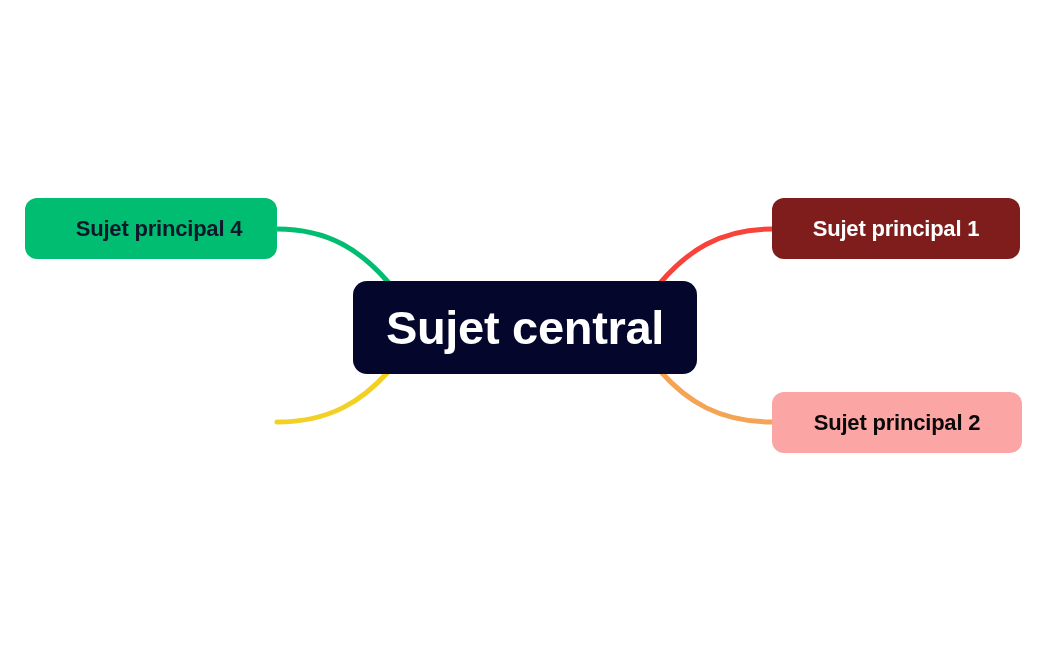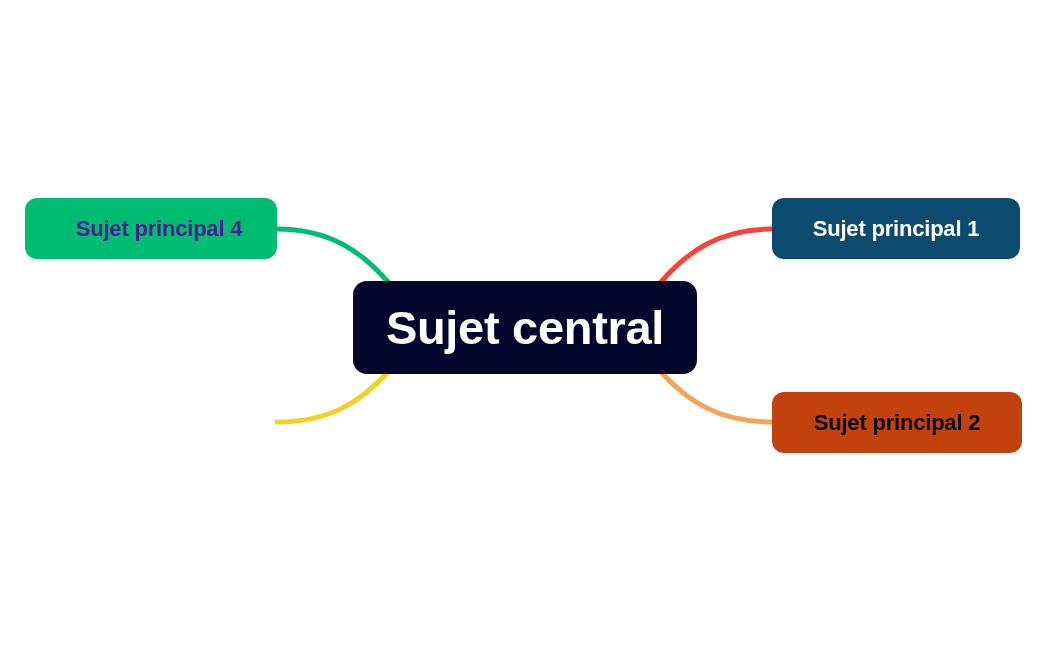--- a/index.html
+++ b/index.html
@@ -62,42 +62,42 @@
   }
   .branch-node .node-label {
     font-size: 22px;
     font-weight: 700;
     letter-spacing: -0.2px;
   }
   #branch-node-1 {
     left: 772px;
     top: 198px;
     width: 248px;
-    background: #0c4a6e;
+    background: #7f1d1d;
   }
   #branch-node-1 .node-label { color: #ffffff; }
   #branch-node-2 {
     left: 772px;
     top: 392px;
     width: 250px;
-    background: #c2410c;
+    background: #fca5a5;
   }
   #branch-node-2 .node-label { color: #0a0a0a; }
   #branch-node-3 {
     left: 25px;
     top: 392px;
     background: #f2d124;
   }
   #branch-node-3 .node-label { color: #0a0a0a; }
   #branch-node-4 {
     left: 25px;
     top: 198px;
     background: #00bd72;
   }
-  #branch-node-4 .node-label { color: #4c1d95; margin-left: 16px; }
+  #branch-node-4 .node-label { color: #0f172a; margin-left: 16px; }
 </style>
 </head>
 <body>
 
 <div id="mindmap-canvas">
 
   <svg id="connector-layer" width="1048" height="650" viewBox="0 0 1048 650" fill="none" xmlns="http://www.w3.org/2000/svg" aria-hidden="true">
     <path d="M 277 229 C 330 229, 362 252, 388 282" stroke="#00bd72" stroke-width="5" stroke-linecap="round" fill="none"></path>
     <path d="M 772 229 C 719 229, 687 252, 661 282" stroke="#f9423a" stroke-width="5" stroke-linecap="round" fill="none"></path>
     <path d="M 277 422 C 330 422, 362 401, 388 372" stroke="#f2d124" stroke-width="5" stroke-linecap="round" fill="none"></path>

